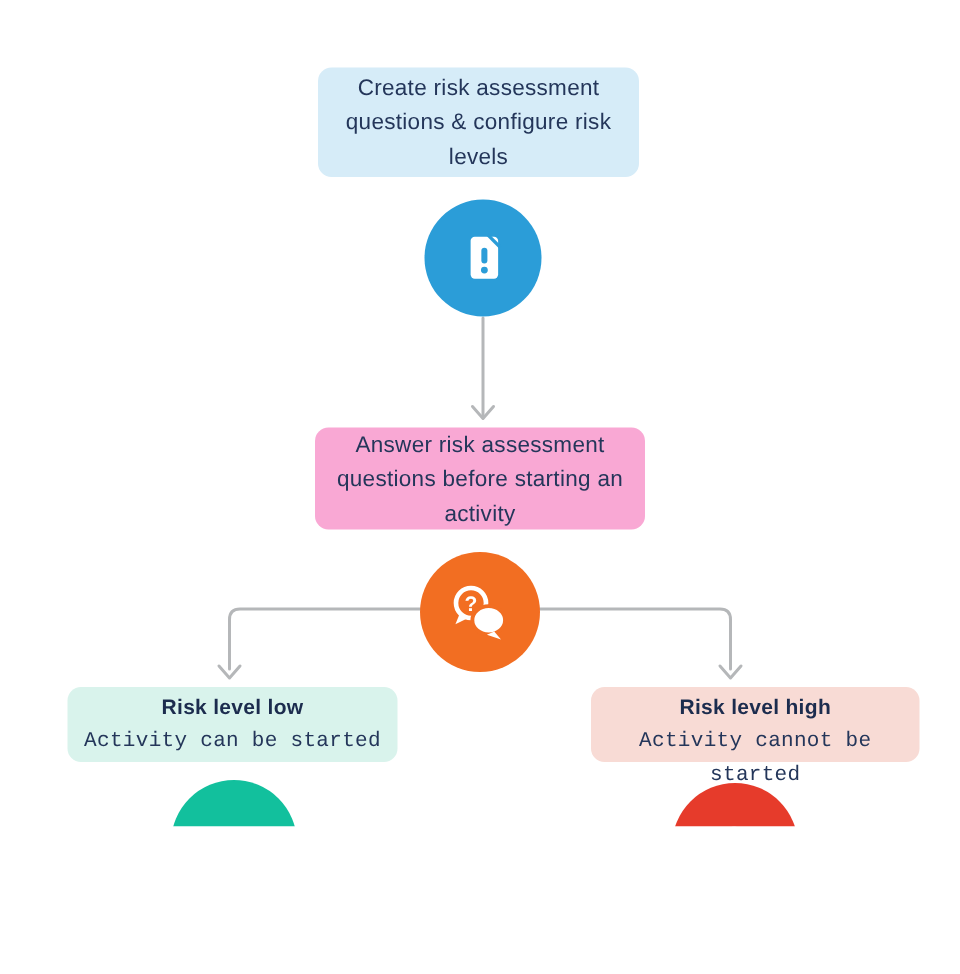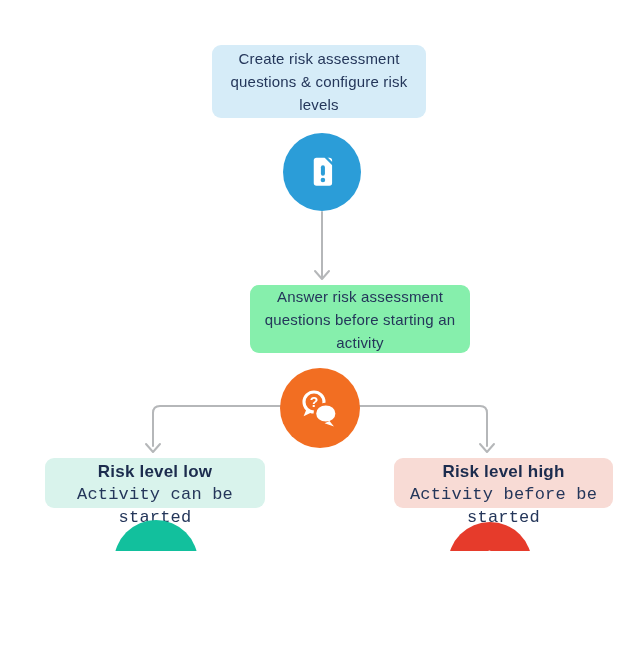--- a/index.html
+++ b/index.html
@@ -7,23 +7,23 @@
     position:relative;width:640px;height:551px;background:#ffffff;overflow:hidden;
     font-family:"Liberation Sans","DejaVu Sans",sans-serif;color:#24365a;
   }
   .connectors{position:absolute;left:0;top:0;z-index:0;}
   .node{position:absolute;z-index:1;box-sizing:border-box;}
   .step-box{
     border-radius:9px;display:flex;align-items:center;justify-content:center;
     text-align:center;font-size:15px;line-height:23px;letter-spacing:.2px;
   }
   .box-create{left:212px;top:45px;width:214px;height:73px;background:#d6ecf8;padding:2px 13px;}
-  .box-answer{left:210px;top:285px;width:220px;height:68px;background:#86efac;padding:2px 10px;margin-left:40px;}
+  .box-answer{left:210px;top:285px;width:220px;height:68px;background:#f9a8d4;padding:2px 10px;}
   .outcome-box{
-    border-radius:9px;text-align:center;font-size:17px;line-height:23px;
+    border-radius:9px;text-align:center;font-size:14px;line-height:23px;
     padding-top:2px;letter-spacing:.2px;
   }
   .box-low{left:45px;top:458px;width:220px;height:50px;background:#d9f3ec;}
   .box-high{left:378px;top:458px;width:219px;height:50px;background:#f8dbd5;margin-left:16px;}
   .outcome-title{font-weight:700;color:#1c2c4e;display:block;}
   .outcome-desc{display:block;font-family:Liberation Mono, monospace;}
   .circle{
     border-radius:50%;display:flex;align-items:center;justify-content:center;
   }
   .circle-doc{left:283px;top:133px;width:78px;height:78px;background:#2b9dd8;}
@@ -73,21 +73,21 @@
     </svg>
   </div>
 
   <div class="node outcome-box box-low">
     <span class="outcome-title">Risk level low</span>
     <span class="outcome-desc">Activity can be started</span>
   </div>
 
   <div class="node outcome-box box-high">
     <span class="outcome-title">Risk level high</span>
-    <span class="outcome-desc">Activity before be started</span>
+    <span class="outcome-desc">Activity cannot be started</span>
   </div>
 
   <div class="node circle circle-check">
     <svg width="50" height="50" viewBox="0 0 48 48">
       <path d="M13.8 25 L21 32.2 L34.6 16.4" stroke="#ffffff" stroke-width="4.6" fill="none" stroke-linecap="round" stroke-linejoin="round"></path>
     </svg>
   </div>
 
   <div class="node circle circle-hand">
     <svg width="46" height="46" viewBox="0 0 48 48" fill="#ffffff">

